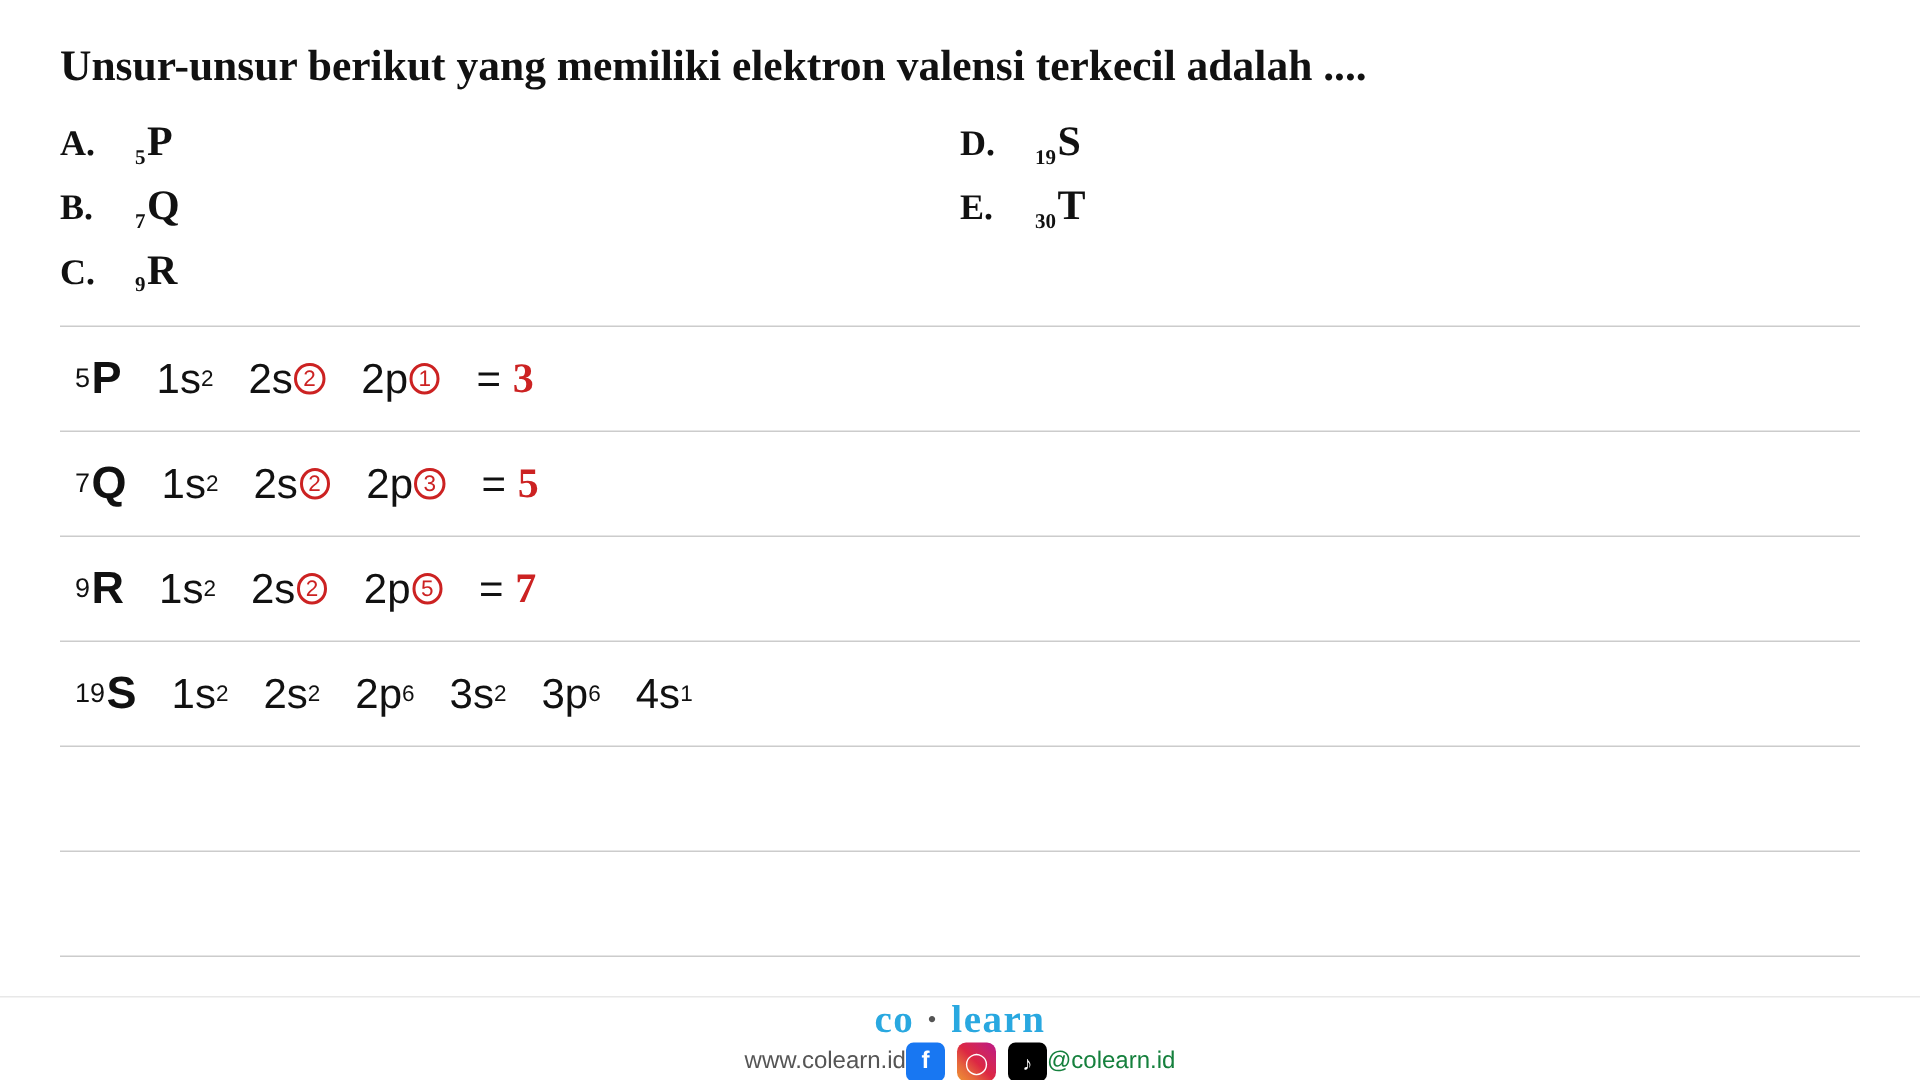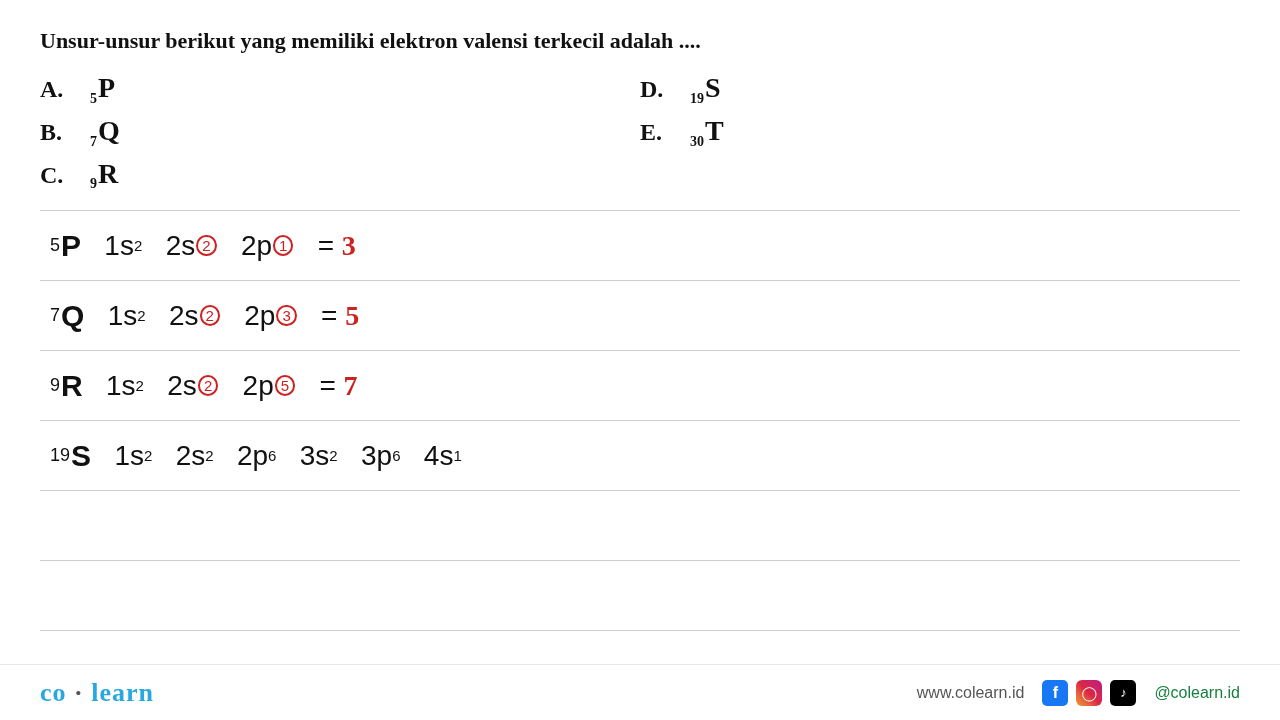--- a/index.html
+++ b/index.html
@@ -10,21 +10,21 @@
       height: 720px;
       overflow: hidden;
       position: relative;
     }
 
     .main-content {
       padding: 28px 40px 0 40px;
     }
 
     .question-text {
-      font-size: 22px;
+      font-size: 29px;
       font-weight: bold;
       margin-bottom: 18px;
       color: #111;
     }
 
     .options-container {
       display: flex;
       gap: 0;
       margin-bottom: 10px;
     }
@@ -109,20 +109,21 @@
       bottom: 0;
       left: 0;
       right: 0;
       height: 56px;
       display: flex;
       align-items: center;
       justify-content: space-between;
       padding: 0 40px;
       border-top: 1px solid #e8e8e8;
       background: #fff;
+      flex-direction: column;
     }
 
     .footer-logo {
       font-size: 26px;
       font-weight: 700;
       color: #29a8e0;
       letter-spacing: 1px;
     }
 
     .footer-logo span {
@@ -130,21 +131,20 @@
     }
 
     .footer-logo .dot {
       color: #555;
       font-size: 26px;
     }
 
     .footer-right {
       display: flex;
       align-items: center;
-      gap: 18px;
       color: #555;
       font-size: 16px;
       font-family: Arial, sans-serif;
     }
 
     .footer-url {
       color: #555;
       font-size: 16px;
     }
 

